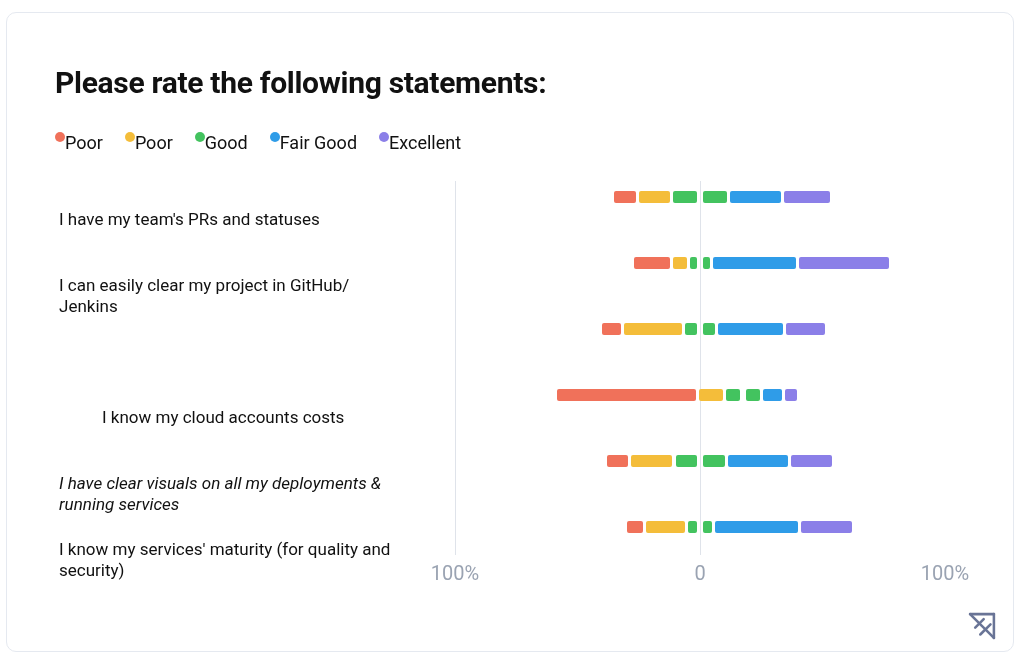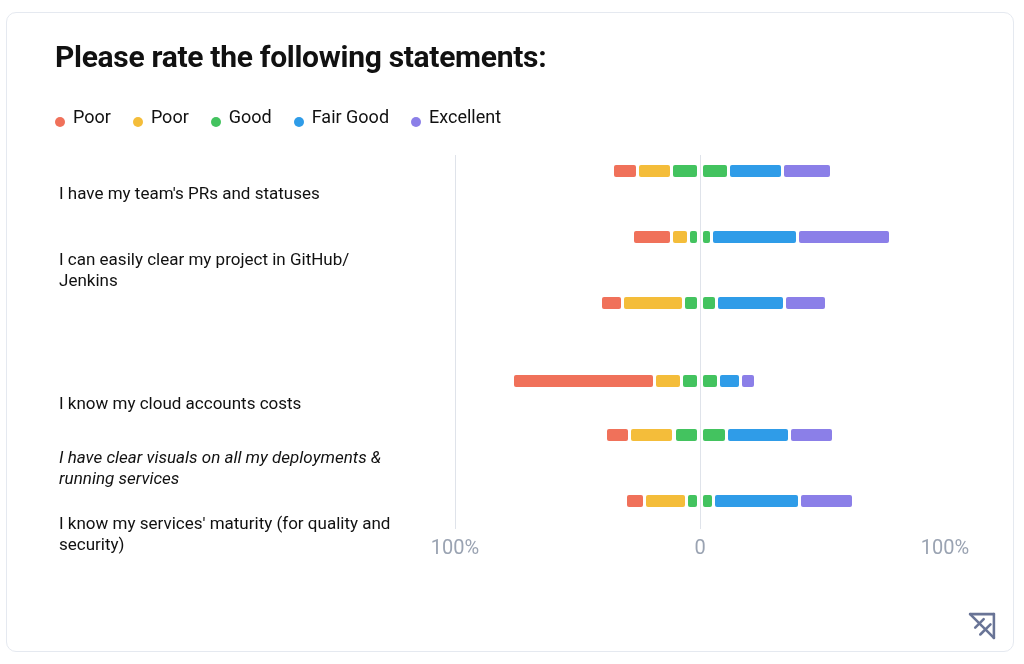--- a/index.html
+++ b/index.html
@@ -14,39 +14,38 @@
   }
   .card {
     position: absolute;
     left: 6px;
     top: 12px;
     width: 1008px;
     height: 640px;
     border: 1px solid #e5e9f0;
     border-radius: 10px;
     box-sizing: border-box;
-    padding: 14px 44px 10px 48px;
+    padding: 40px 44px 10px 48px;
   }
   .title {
     font-size: 30px;
     font-weight: 700;
     letter-spacing: -0.3px;
     margin: 12px 0 32px 0;
   }
   .legend {
     display: flex;
     gap: 22px;
     align-items: center;
     font-size: 18px;
     margin-bottom: 28px;
   }
   .legend-item {
     display: flex;
-    align-items: flex-end;
-    gap: 8px;
+    align-items: flex-start;
   }
   .swatch {
     width: 10px;
     height: 10px;
     border-radius: 50%;
     display: inline-block;
   }
 
   .chart-zone {
     position: relative;
@@ -180,21 +179,21 @@
         <div class="row" style="top: 132px;">
           <div class="bar-track">
             <div class="seg" style="left: 147px; width: 19.05px; background: rgb(240, 113, 90);"></div>
             <div class="seg" style="left: 169.05px; width: 58.25px; background: rgb(244, 189, 58);"></div>
             <div class="seg" style="left: 230.3px; width: 11.7px; background: rgb(67, 195, 95);"></div>
             <div class="seg" style="left: 248px; width: 11.7px; background: rgb(67, 195, 95);"></div>
             <div class="seg" style="left: 262.7px; width: 65.6px; background: rgb(47, 156, 232);"></div>
             <div class="seg" style="left: 331.3px; width: 38.65px; background: rgb(139, 127, 232);"></div>
           </div>
         </div>
-        <div class="row" style="top: 210px;">
+        <div class="row" style="top: 198px; margin-left: 43px;">
           <div class="label"> I know my cloud accounts costs</div>
           <div class="bar-track">
             <div class="seg" style="left: 58.8px; width: 139.1px; background: rgb(240, 113, 90);"></div>
             <div class="seg" style="left: 200.9px; width: 23.95px; background: rgb(244, 189, 58);"></div>
             <div class="seg" style="left: 227.85px; width: 14.15px; background: rgb(67, 195, 95);"></div>
             <div class="seg" style="left: 248px; width: 14.15px; background: rgb(67, 195, 95);"></div>
             <div class="seg" style="left: 265.15px; width: 19.05px; background: rgb(47, 156, 232);"></div>
             <div class="seg" style="left: 287.2px; width: 11.7px; background: rgb(139, 127, 232);"></div>
           </div>
         </div>

